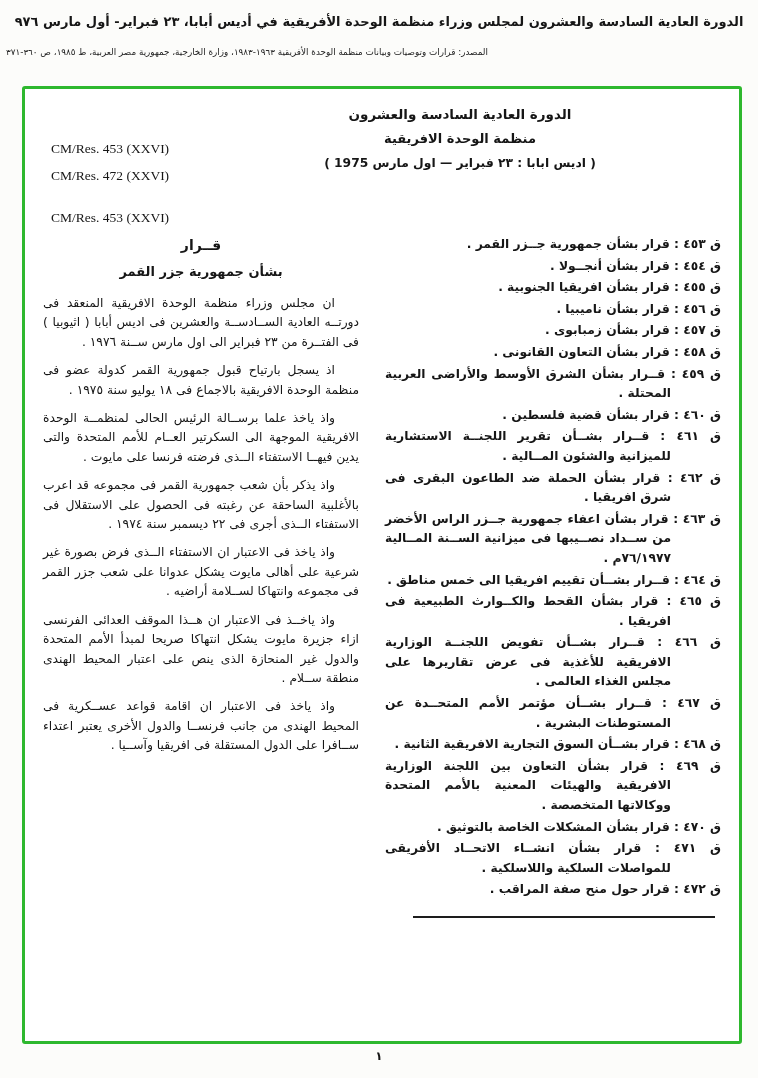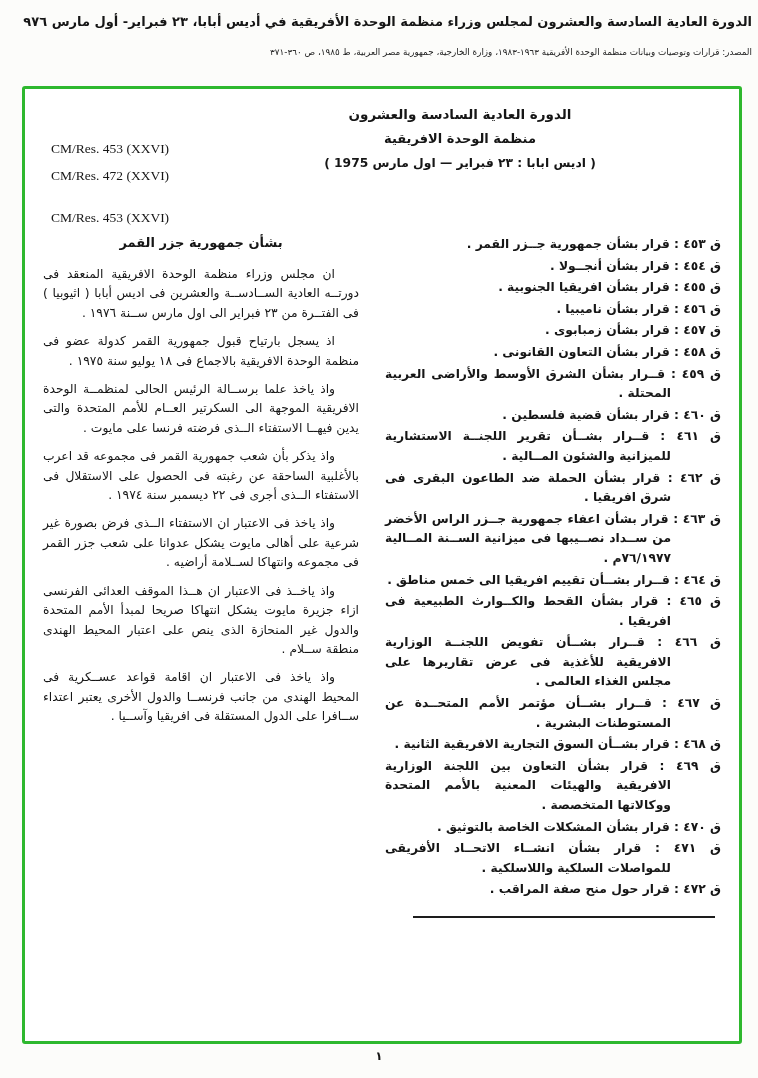--- a/index.html
+++ b/index.html
@@ -3,26 +3,26 @@
 <meta charset="utf-8">
 <style>
   html, body { margin: 0; padding: 0; }
   body {
     width: 758px; height: 1078px; position: relative; overflow: hidden;
     background: #fcfcfa; color: #161616;
     font-family: "DejaVu Sans", sans-serif;
   }
   .top-header {
     position: absolute; top: 14px; left: 6px; right: 6px;
-    text-align: right; direction: rtl;
+    text-align: center; direction: rtl;
     font-weight: bold; font-size: 13px; white-space: nowrap;
   }
   .source-line {
     position: absolute; top: 47px; left: 6px; right: 6px;
-    text-align: right; direction: rtl;
+    text-align: left; direction: rtl;
     font-size: 8.8px; white-space: nowrap; color: #222;
   }
   .doc-frame {
     position: absolute; top: 86px; left: 22px; width: 714px; height: 952px;
     border: 3px solid #2eb82e; border-radius: 3px; background: #ffffff;
   }
   .session-title {
     position: absolute; top: 17px; right: 112px; width: 334px;
     text-align: center; direction: rtl; font-weight: bold;
   }
@@ -112,20 +112,21 @@
       <div class="toc-item"><span>ق ٤٦٧ :</span> <span>قــرار بشــأن مؤتمر الأمم المتحــدة عن المستوطنات البشرية .</span></div>
       <div class="toc-item"><span>ق ٤٦٨ :</span> <span>قرار بشــأن السوق التجارية الافريقية الثانية .</span></div>
       <div class="toc-item"><span>ق ٤٦٩ :</span> <span>قرار بشأن التعاون بين اللجنة الوزارية الافريقية والهيئات المعنية بالأمم المتحدة ووكالاتها المتخصصة .</span></div>
       <div class="toc-item"><span>ق ٤٧٠ :</span> <span>قرار بشأن المشكلات الخاصة بالتوثيق .</span></div>
       <div class="toc-item"><span>ق ٤٧١ :</span> <span>قرار بشأن انشــاء الاتحــاد الأفريقى للمواصلات السلكية واللاسلكية .</span></div>
       <div class="toc-item"><span>ق ٤٧٢ :</span> <span>قرار حول منح صفة المراقب .</span></div>
       <hr class="toc-rule">
     </div>
 
     <div class="col-body">
+      <div class="res-title">قــرار</div>
       <div class="res-subtitle">بشأن جمهورية جزر القمر</div>
       <div class="para">ان مجلس وزراء منظمة الوحدة الافريقية المنعقد فى دورتــه العادية الســادســة والعشرين فى اديس أبابا ( اثيوبيا ) فى الفتــرة من ٢٣ فبراير الى اول مارس ســنة ١٩٧٦ .</div>
       <div class="para">اذ يسجل بارتياح قبول جمهورية القمر كدولة عضو فى منظمة الوحدة الافريقية بالاجماع فى ١٨ يوليو سنة ١٩٧٥ .</div>
       <div class="para">واذ ياخذ علما برســالة الرئيس الحالى لمنظمــة الوحدة الافريقية الموجهة الى السكرتير العــام للأمم المتحدة والتى يدين فيهــا الاستفتاء الــذى فرضته فرنسا على مايوت .</div>
       <div class="para">واذ يذكر بأن شعب جمهورية القمر فى مجموعه قد اعرب بالأغلبية الساحقة عن رغبته فى الحصول على الاستقلال فى الاستفتاء الــذى أجرى فى ٢٢ ديسمبر سنة ١٩٧٤ .</div>
       <div class="para">واذ ياخذ فى الاعتبار ان الاستفتاء الــذى فرض بصورة غير شرعية على أهالى مايوت يشكل عدوانا على شعب جزر القمر فى مجموعه وانتهاكا لســلامة أراضيه .</div>
       <div class="para">واذ ياخــذ فى الاعتبار ان هــذا الموقف العدائى الفرنسى ازاء جزيرة مايوت يشكل انتهاكا صريحا لمبدأ الأمم المتحدة والدول غير المنحازة الذى ينص على اعتبار المحيط الهندى منطقة ســلام .</div>
       <div class="para">واذ ياخذ فى الاعتبار ان اقامة قواعد عســكرية فى المحيط الهندى من جانب فرنســا والدول الأخرى يعتبر اعتداء ســافرا على الدول المستقلة فى افريقيا وآســيا .</div>
     </div>
 

